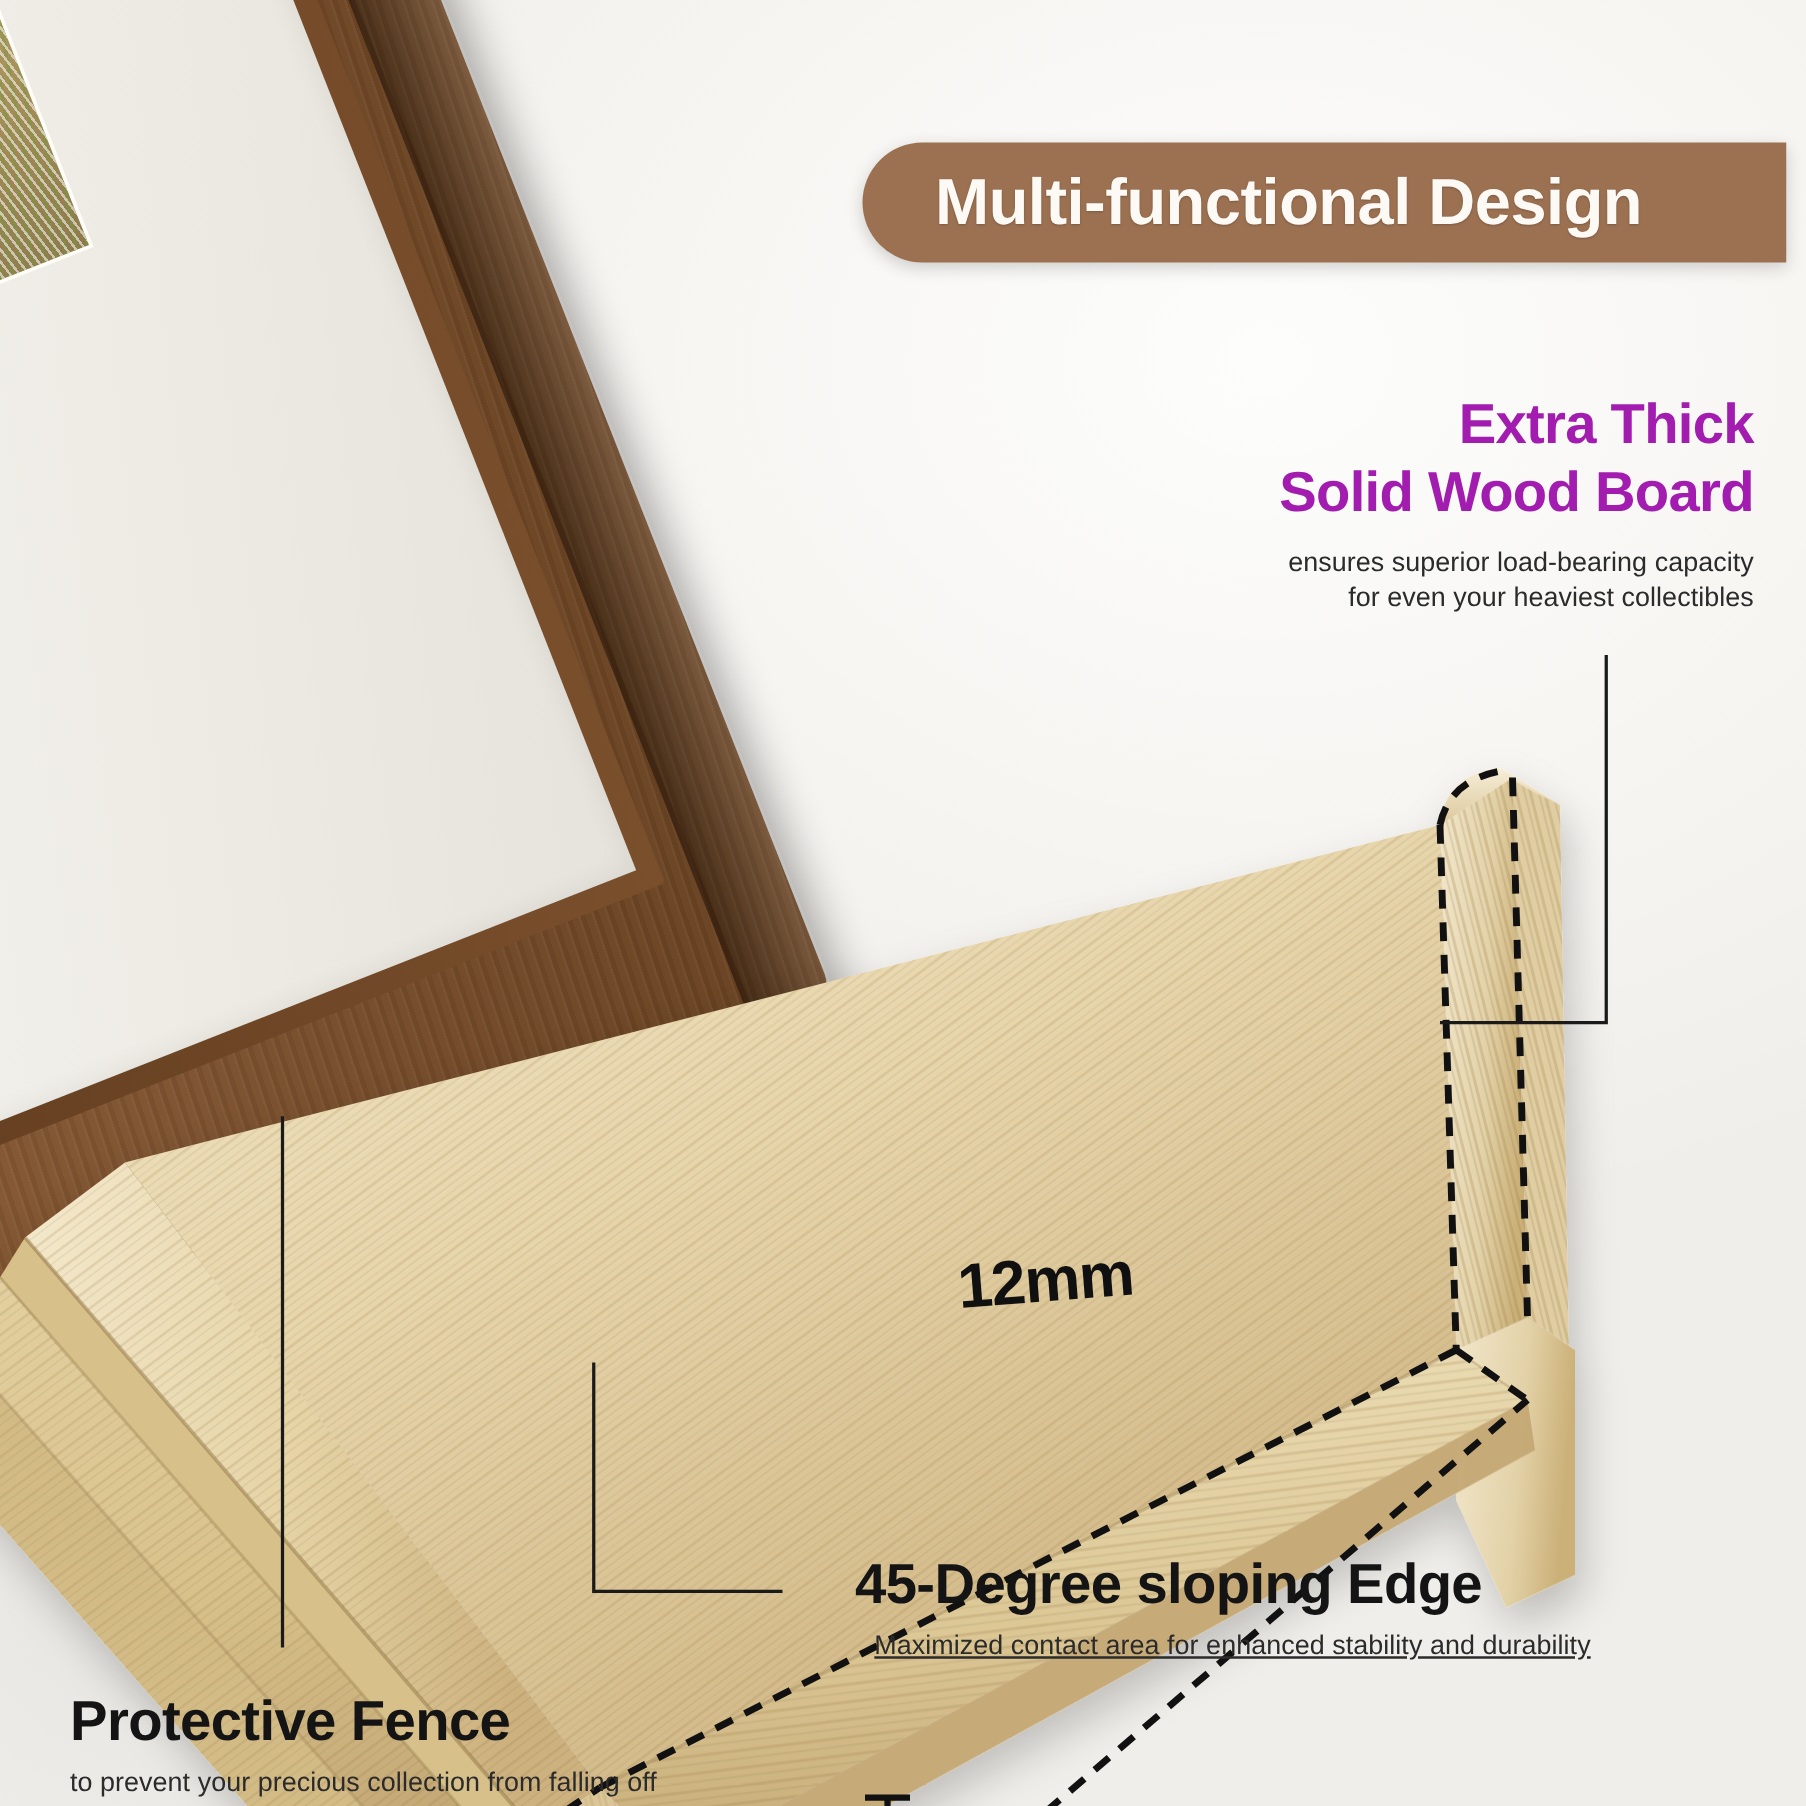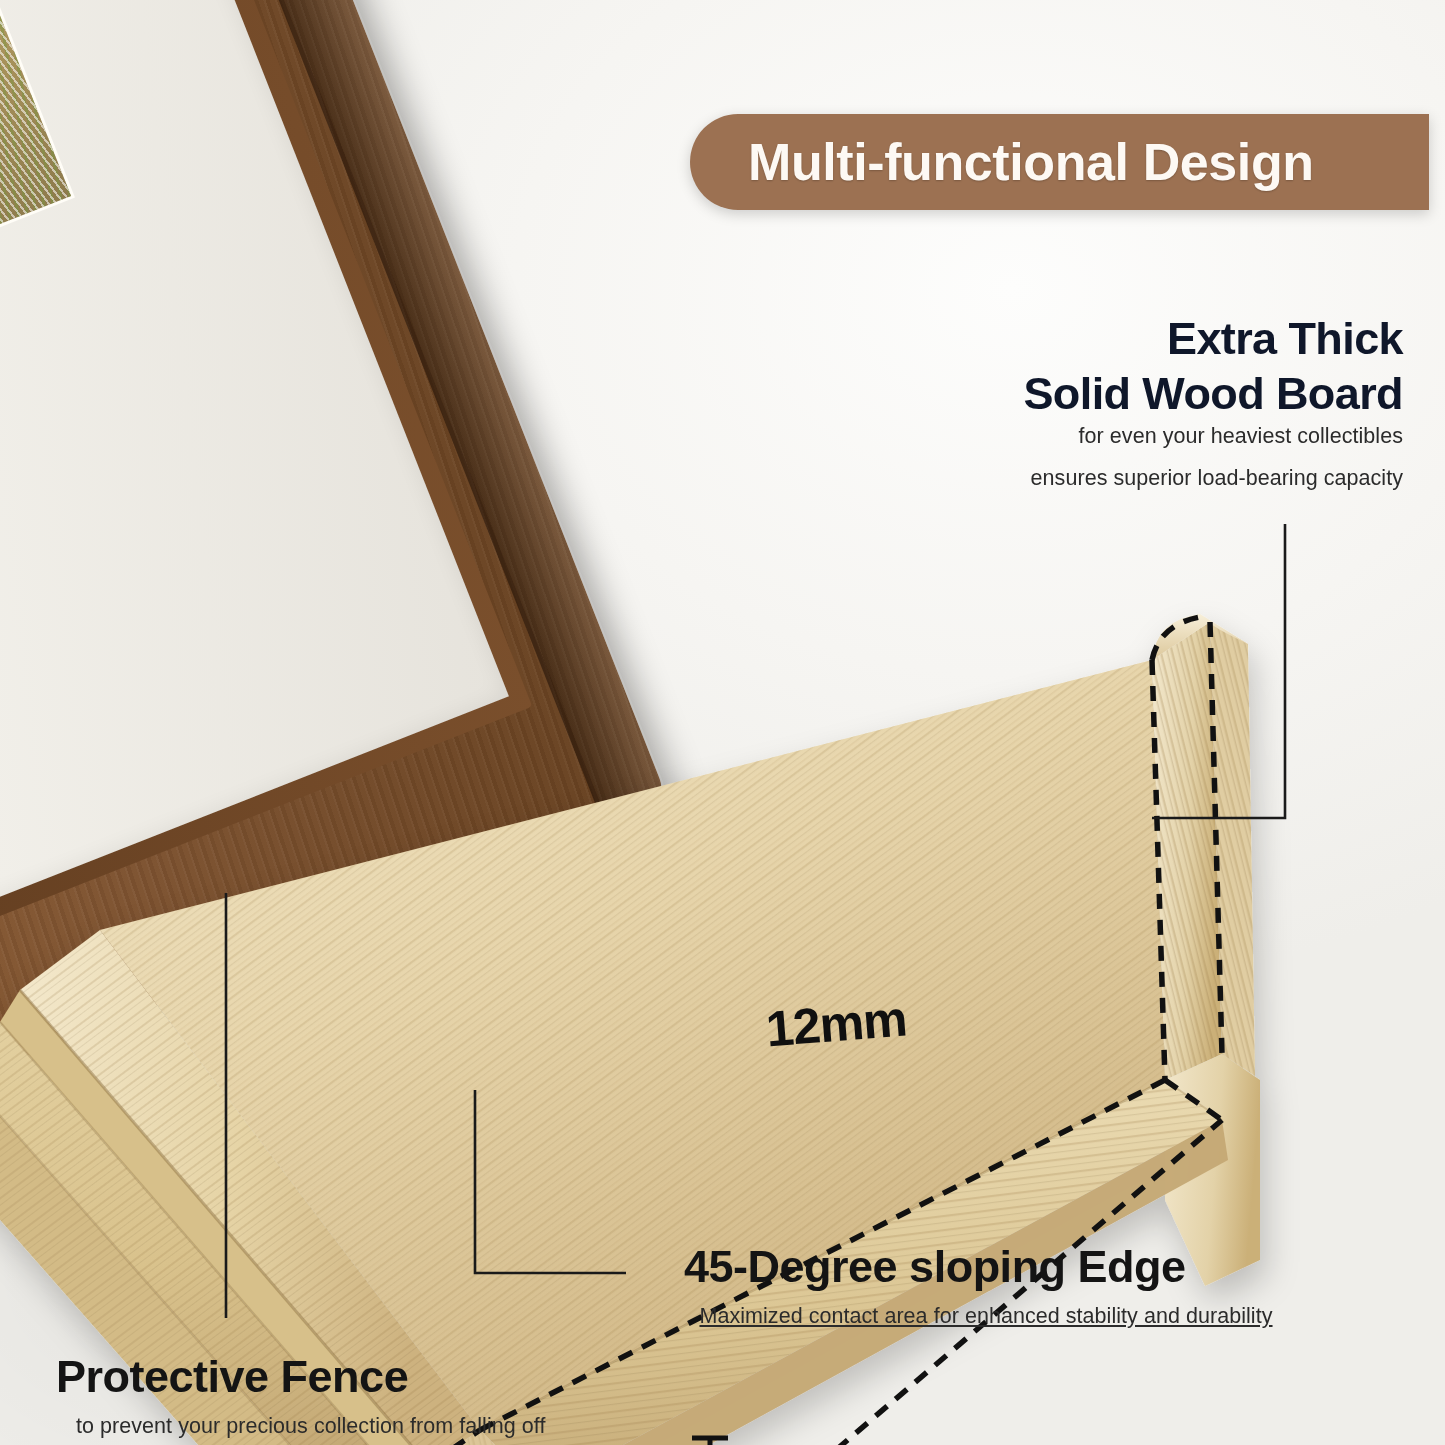--- a/index.html
+++ b/index.html
@@ -146,21 +146,21 @@
 
   .callout-thick {
     right: 42px;
     top: 312px;
     width: 470px;
     text-align: right;
   }
   .callout-thick .h {
     font-size: 45px;
     font-weight: 700;
-    color: #0f172a;
+    color: #a21caf;
     line-height: 1.22;
     letter-spacing: -0.6px;
   }
   .callout-thick .sub {
     margin-top: 14px;
     font-size: 21.5px;
     color: #2b2b2b;
     line-height: 1.33;
     letter-spacing: 0.05px;
   }
@@ -198,21 +198,20 @@
     font-weight: 700;
     color: #141414;
     letter-spacing: -0.5px;
     line-height: 1.1;
   }
   .callout-fence .sub {
     margin-top: 12px;
     font-size: 21.5px;
     color: #2b2b2b;
     letter-spacing: 0.05px;
-    margin-left: 20px;
   }
 
   
   .leaders {
     position: absolute;
     inset: 0;
     pointer-events: none;
   }
   .leaders svg { width: 100%; height: 100%; display: block; }
 
@@ -397,22 +396,22 @@
 
   <div class="dim-label">12mm</div>
 
   <div class="banner">
     <span class="banner-label">Multi-functional Design</span>
   </div>
 
   <div class="callout callout-thick">
     <div class="h">Extra Thick</div>
     <div class="h">Solid Wood Board</div>
+    <div class="sub">ensures superior load-bearing capacity</div>
     <div class="sub" style="margin-top:0">for even your heaviest collectibles</div>
-    <div class="sub">ensures superior load-bearing capacity</div>
   </div>
 
   <div class="callout callout-slope">
     <div class="h">45-Degree sloping Edge</div>
     <div class="sub">Maximized contact area for enhanced stability and durability</div>
   </div>
 
   <div class="callout callout-fence">
     <div class="h">Protective Fence</div>
     <div class="sub">to prevent your precious collection from falling off</div>

